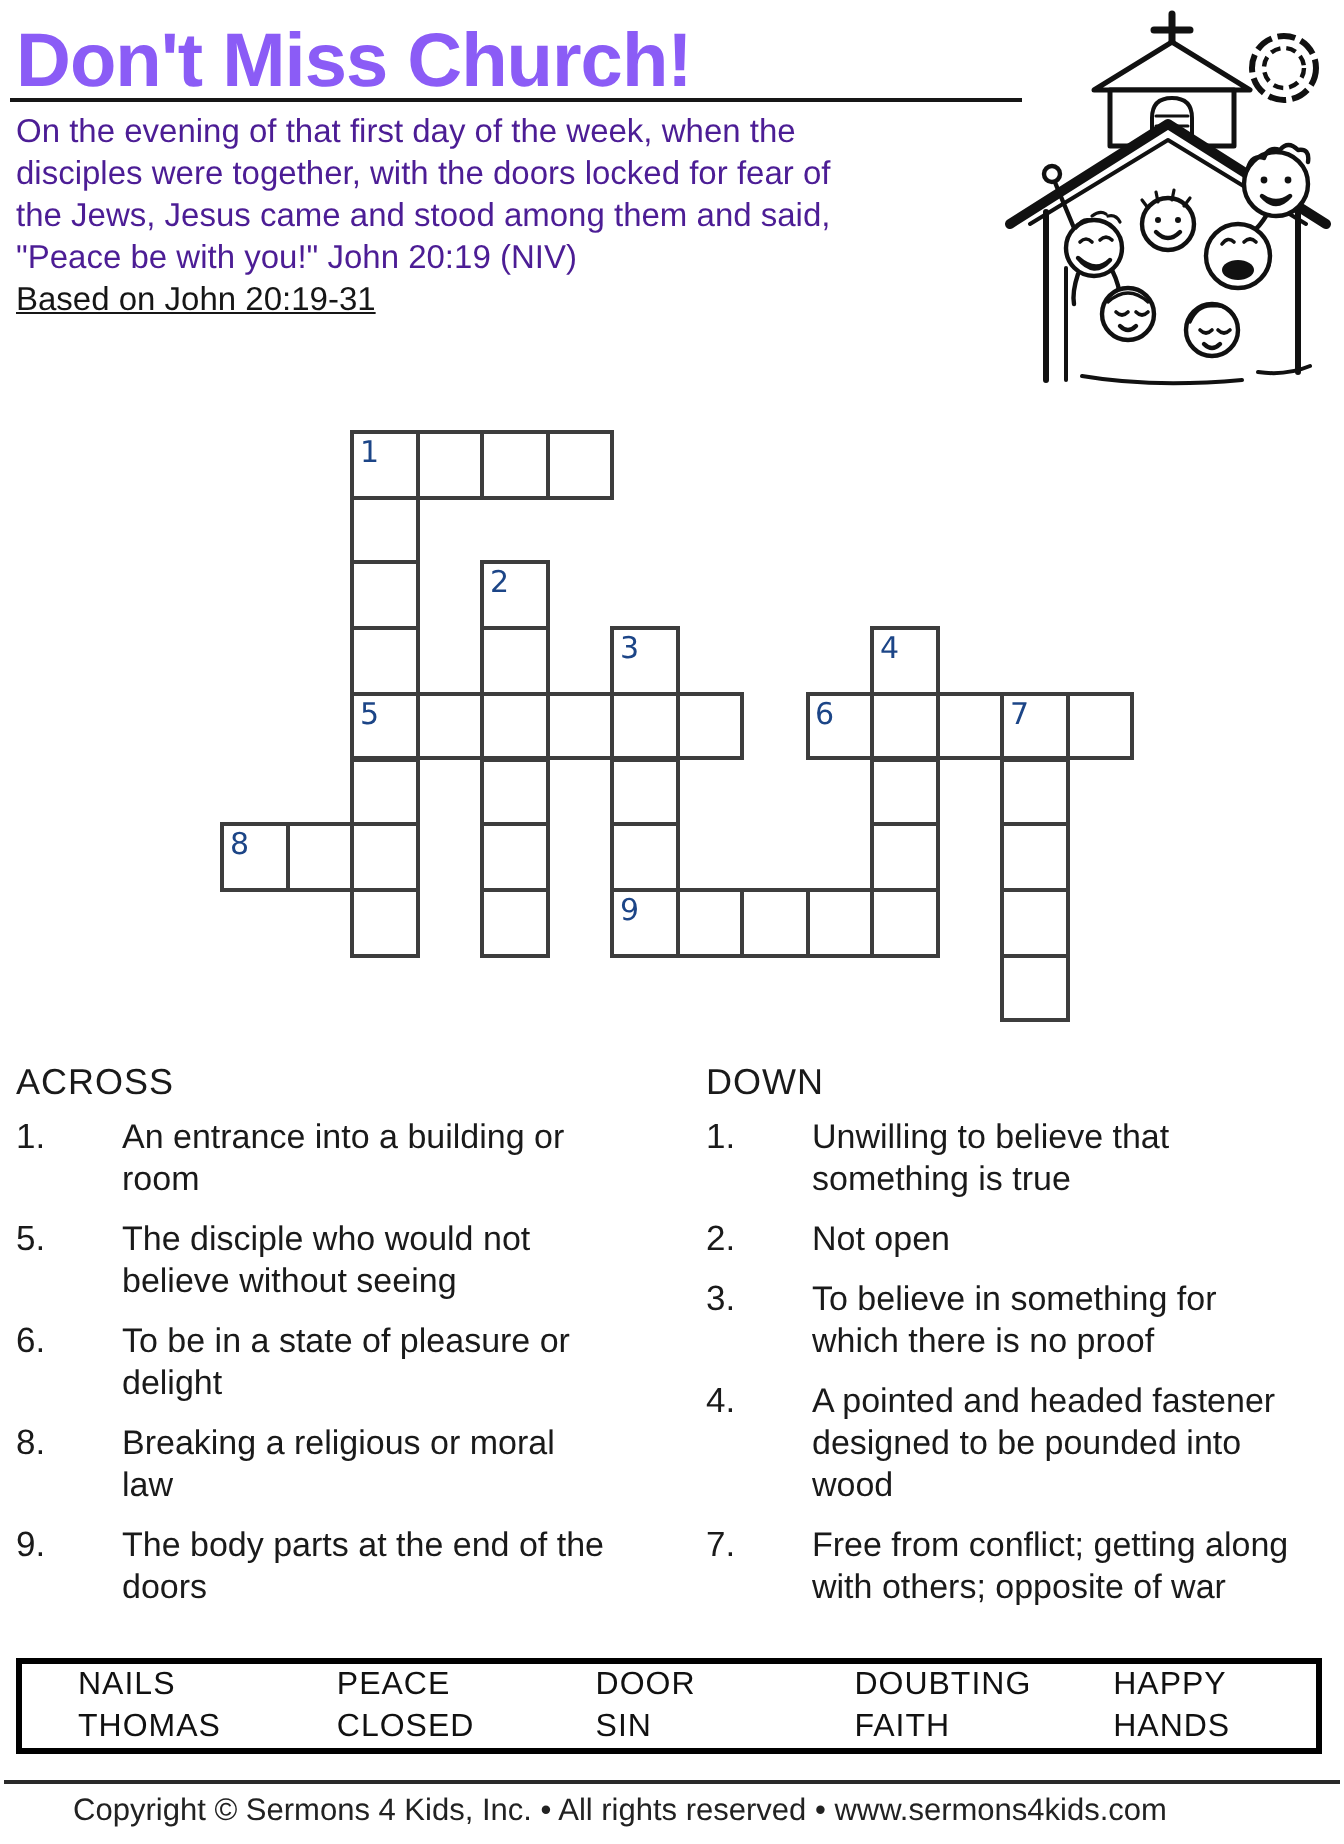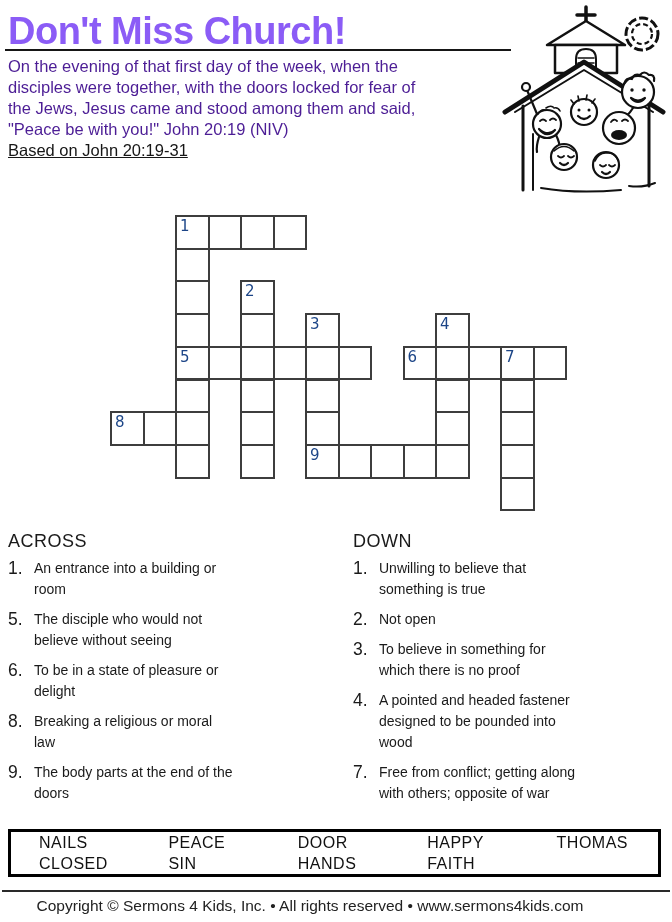--- a/index.html
+++ b/index.html
@@ -23,21 +23,21 @@
   .cellnum{position:absolute;top:0px;left:3px;font-size:15px;line-height:18px;
            font-family:"DejaVu Sans",sans-serif;}
 
   
   .clue-col{position:absolute;top:530px;}
   #across-col{left:8px;width:336px;}
   #down-col{left:353px;width:314px;}
   .clue-head{font-size:18px;line-height:22px;letter-spacing:0.5px;color:#1a1a1a;margin-bottom:6px;}
   .clue-row{display:flex;margin-bottom:9px;}
   .clue-num{flex:0 0 26px;font-size:17.5px;line-height:21px;}
-  .clue-text{flex:1;font-size:14px;line-height:21px;white-space:pre-line;}
+  .clue-text{flex:1;font-size:17px;line-height:21px;white-space:pre-line;margin-left:27px;}
 
   
   .word-bank{position:absolute;left:8px;top:829px;width:653px;height:48px;box-sizing:border-box;
              border:3px solid #000;display:grid;grid-template-columns:repeat(5,1fr);
              align-content:center;row-gap:1px;padding:2px 0;}
   .bank-word{padding-left:28px;font-size:16px;line-height:20px;letter-spacing:0.5px;color:#111;}
 
   
   .footer-rule{position:absolute;left:2px;top:890px;width:668px;height:2px;background:#2a2a2a;}
   .footer-text{position:absolute;left:0;top:897px;width:620px;text-align:center;
@@ -231,24 +231,25 @@
           <span class="clue-text">Free from conflict; getting along
 with others; opposite of war</span>
         </div>
       </div>
   </div>
 
   <div class="word-bank" id="word-bank">
       <span class="bank-word">NAILS</span>
       <span class="bank-word">PEACE</span>
       <span class="bank-word">DOOR</span>
+      <span class="bank-word">DOUBTING</span>
       <span class="bank-word">HAPPY</span>
       <span class="bank-word">THOMAS</span>
       <span class="bank-word">CLOSED</span>
       <span class="bank-word">SIN</span>
+      <span class="bank-word">FAITH</span>
       <span class="bank-word">HANDS</span>
-      <span class="bank-word">FAITH</span>
     </div>
 
   <div class="footer-rule"></div>
   <div class="footer-text">Copyright © Sermons 4 Kids, Inc. • All rights reserved • www.sermons4kids.com</div>
 
 </div>
 
 </body></html>

